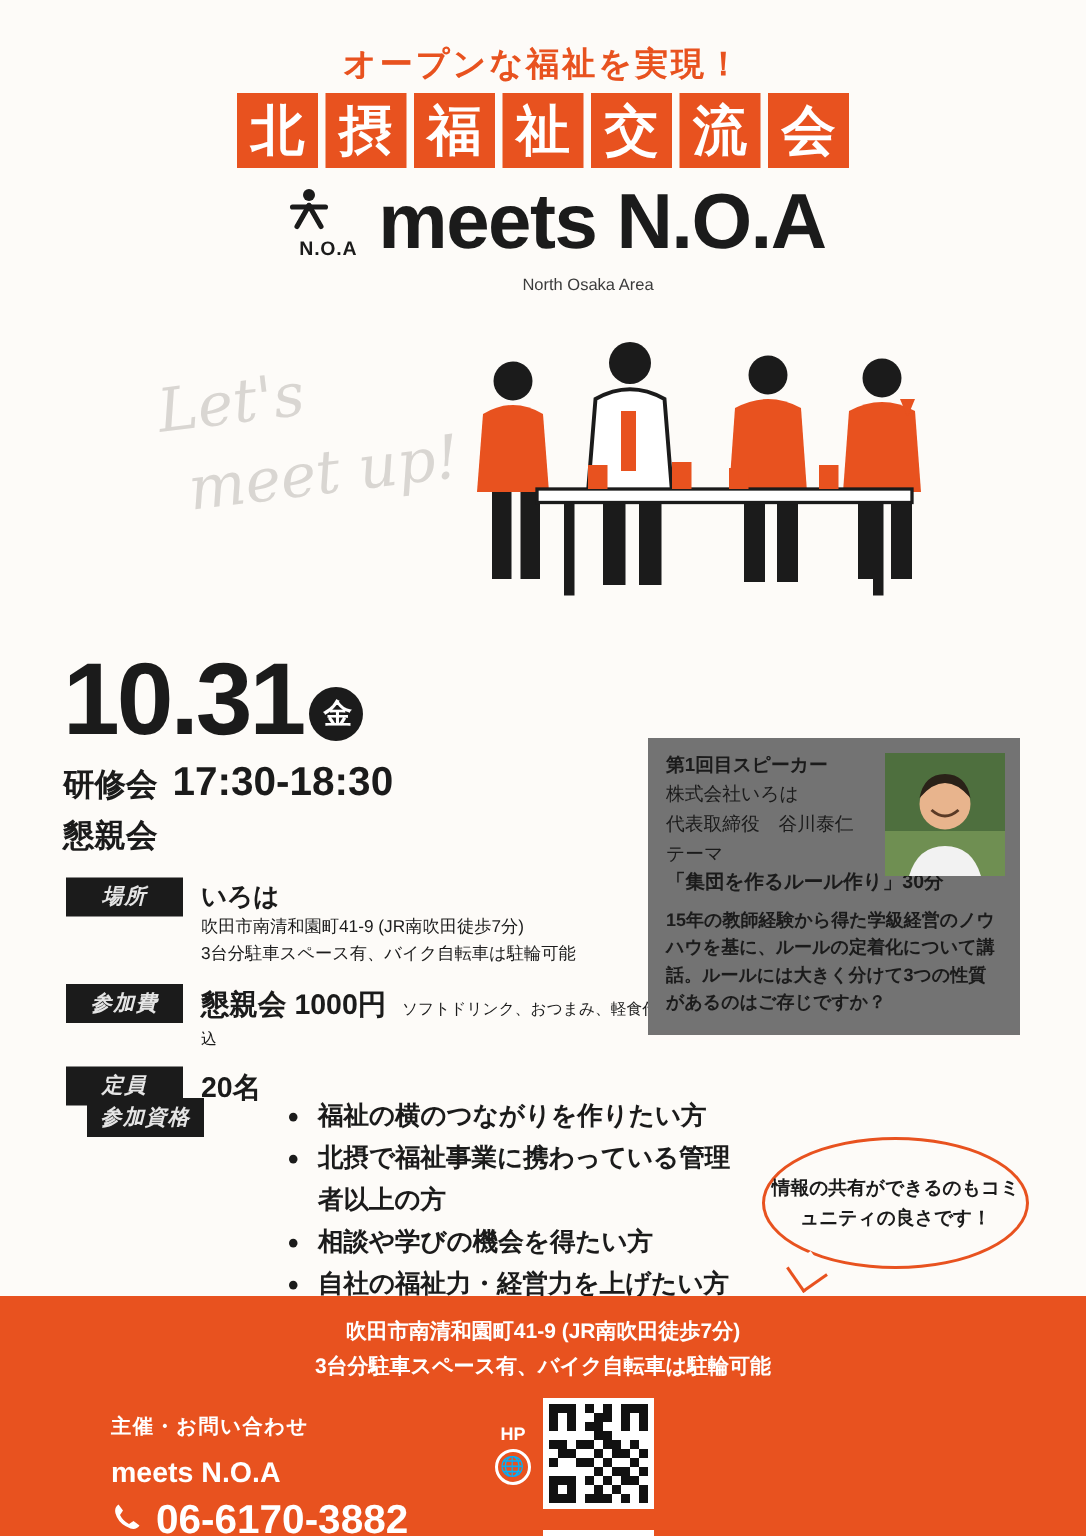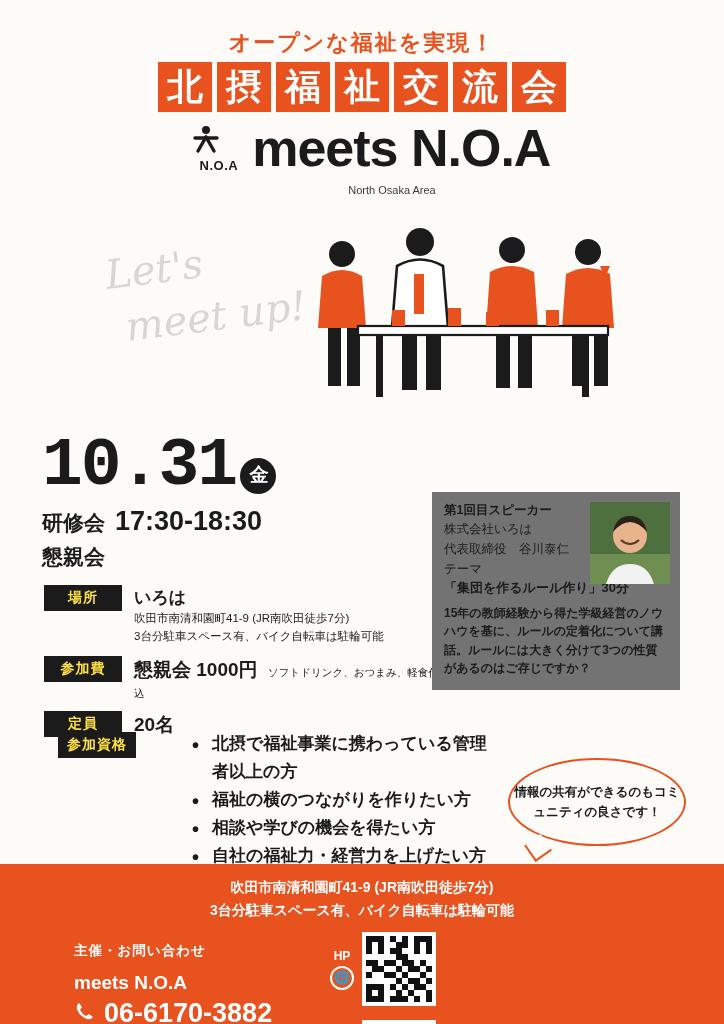--- a/index.html
+++ b/index.html
@@ -70,41 +70,42 @@
   .script .l2 { padding-left: 14px; }
 
   
   .illo { position: absolute; left: 300px; top: 218px; width: 350px; height: 200px; }
 
   
   .date-block { position: absolute; left: 42px; top: 432px; }
   .date-main {
     font-size: 68px; font-weight: bold; color: #1b1b1b;
     line-height: 1; letter-spacing: -2px;
-    display: flex; align-items: flex-end; font-family: Liberation Mono, monospace;
+    display: flex; align-items: flex-end;
   }
   .date-dow {
     display: inline-flex; align-items: center; justify-content: center;
     width: 36px; height: 36px; border-radius: 50%;
     background: #1b1b1b; color: #fff;
     font-size: 19px; font-weight: bold; margin-left: 4px; margin-bottom: 6px;
   }
   .time-row { display: flex; align-items: baseline; gap: 10px; margin-top: 6px; }
   .time-label { font-size: 21px; font-weight: bold; color: #1b1b1b; }
   .time-value { font-size: 27px; font-weight: bold; color: #1b1b1b; }
 
   
   .info { position: absolute; left: 44px; top: 585px; width: 400px; }
   .info-row { display: flex; align-items: flex-start; margin-bottom: 10px; }
   .tag {
-    background: #1b1b1b; color: #fde047;
+    background: #1b1b1b; color: #e5e5e5;
     font-size: 14px; font-weight: bold;
     padding: 4px 8px; min-width: 78px;
     text-align: center; flex: 0 0 auto; margin-right: 12px;
     letter-spacing: 1px;
+    font-style: italic;
   }
   .info-body { padding-top: 1px; }
   .info-title { font-size: 17px; font-weight: bold; color: #1b1b1b; }
   .info-sub { font-size: 11.5px; color: #1b1b1b; line-height: 1.6; }
   .fee-main { font-size: 19px; font-weight: bold; color: #1b1b1b; }
   .fee-note { font-size: 10.5px; color: #1b1b1b; margin-left: 6px; }
   .cap { font-size: 19px; font-weight: bold; color: #1b1b1b; }
 
   .quals { position: absolute; left: 58px; top: 728px; width: 430px; }
   .quals-list { list-style: none; margin-left: 134px; margin-top: 2px; }
@@ -292,22 +293,22 @@
       <div class="tag">定員</div>
       <div class="info-body">
         <span class="cap">20名</span>
       </div>
     </div>
   </div>
 
   <div class="quals">
     <div class="tag" style="position:absolute; left:0; top:4px;">参加資格</div>
     <ul class="quals-list">
+      <li>福祉の横のつながりを作りたい方</li>
       <li>北摂で福祉事業に携わっている管理者以上の方</li>
-      <li>福祉の横のつながりを作りたい方</li>
       <li>相談や学びの機会を得たい方</li>
       <li>自社の福祉力・経営力を上げたい方</li>
       <li>福祉の新しいモデルを作りたい方</li>
     </ul>
   </div>
 
   <div class="speaker">
     <div class="headshot">
       <svg width="80" height="82" viewBox="0 0 80 82" aria-hidden="true">
         <rect width="80" height="82" fill="#4e6f3e"></rect>

